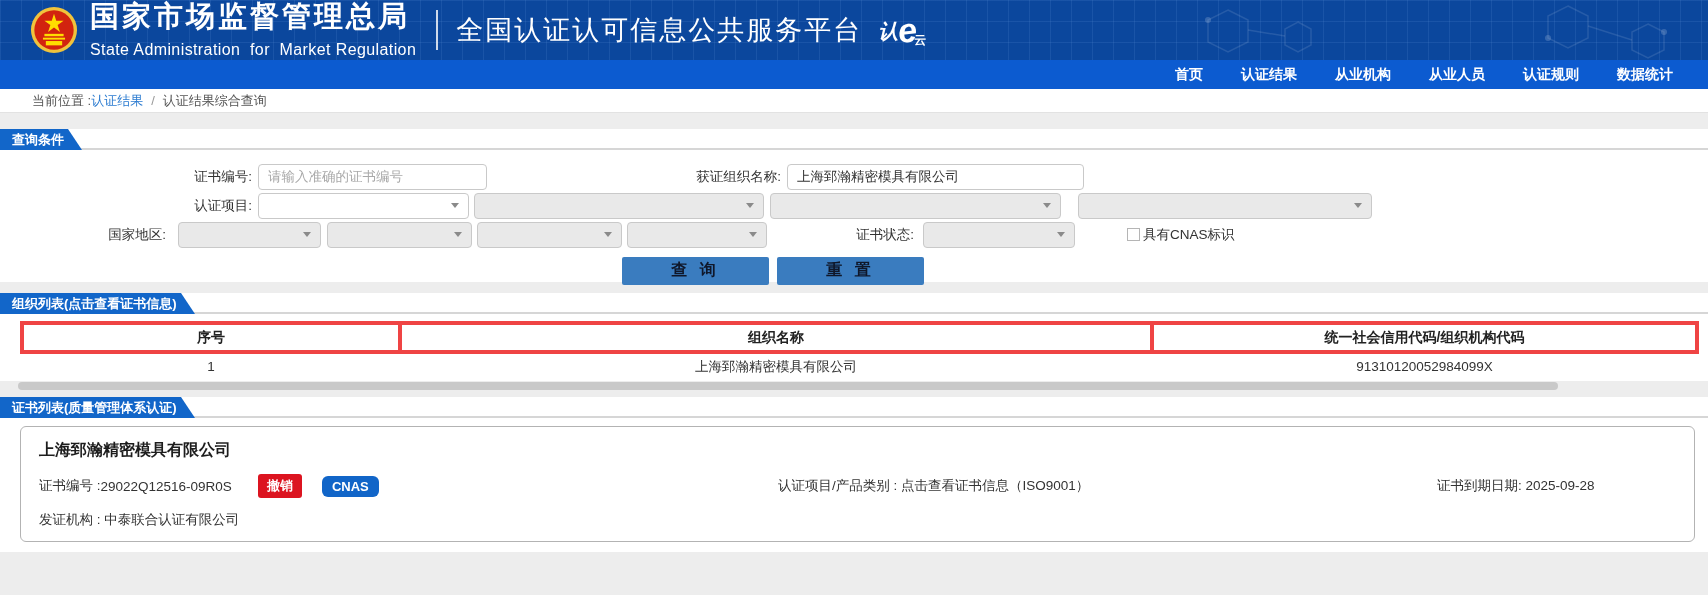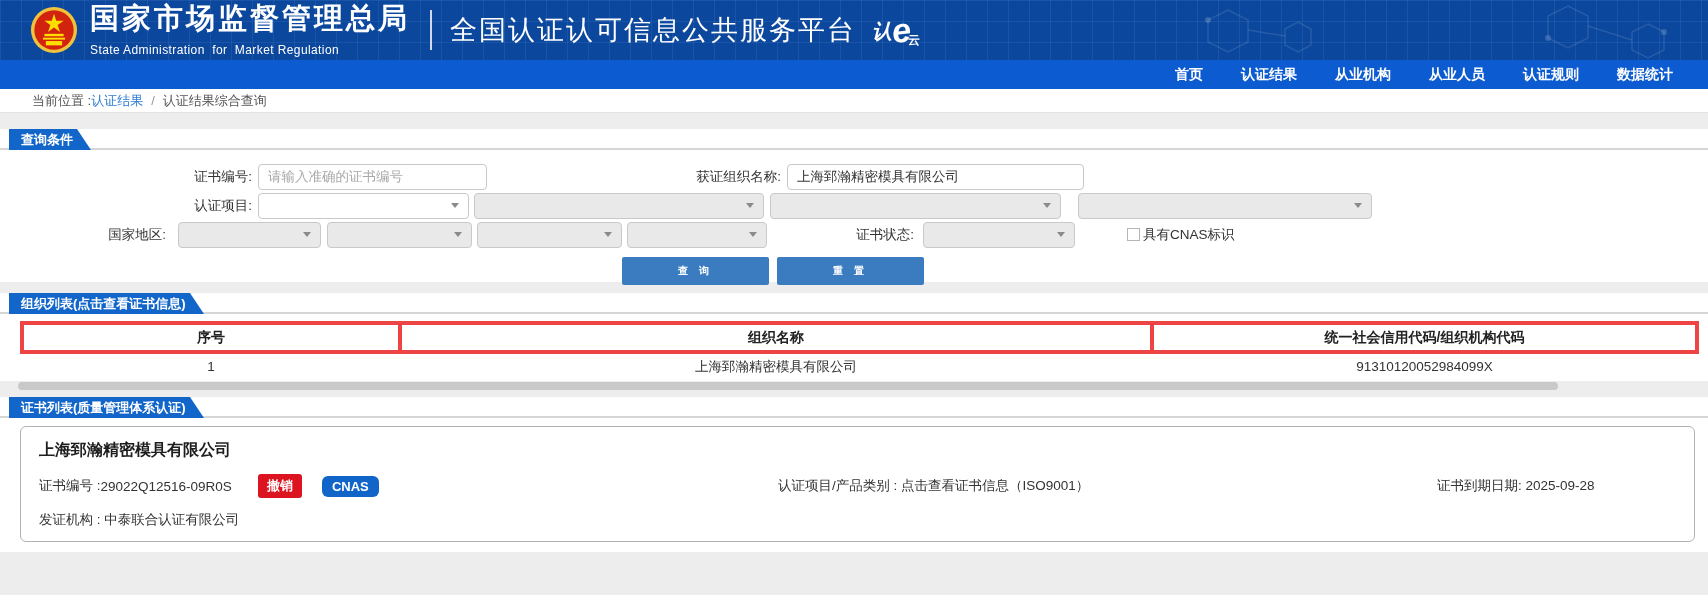--- a/index.html
+++ b/index.html
@@ -16,21 +16,21 @@
     height:60px; background:#0b479d; position:relative;
     background-image:
       linear-gradient(rgba(120,170,235,0.13) 1px, transparent 1px),
       linear-gradient(90deg, rgba(120,170,235,0.13) 1px, transparent 1px);
     background-size:21px 21px;
     display:flex; align-items:center;
   }
   .emblem { width:48px; height:48px; margin-left:30px; flex:0 0 auto; }
   .agency-block { margin-left:12px; color:#fff; }
   .agency-name { font-size:29px; font-weight:bold; letter-spacing:3px; line-height:1.05; white-space:nowrap; }
-  .agency-en { font-size:12px; letter-spacing:0.4px; margin-top:9px; white-space:pre; }
+  .agency-en { font-size:16px; letter-spacing:0.4px; margin-top:9px; white-space:pre; }
   .header-sep { width:2px; height:40px; background:rgba(255,255,255,0.8); margin:0 18px 0 20px; }
   .platform-name { font-size:27px; color:#fff; letter-spacing:2px; white-space:nowrap; }
   .brand-logo { margin-left:16px; color:#fff; display:flex; align-items:flex-end; line-height:1; }
   .logo-ren { font-size:20px; font-weight:bold; font-style:italic; padding-bottom:6px; }
   .logo-e { font-size:34px; font-weight:bold; font-style:italic; transform:rotate(-6deg); }
   .logo-yun { font-size:12px; font-weight:bold; margin-left:-3px; padding-bottom:1px; }
   .molecules { position:absolute; right:0; top:0; height:60px; opacity:0.5; pointer-events:none; }
   
   .main-nav {
     height:29px; background:#0c5bd0; display:flex; justify-content:flex-end;
@@ -41,21 +41,21 @@
   .breadcrumb-bar {
     height:24px; background:#fff; border-bottom:1px solid #e2e2e2;
     display:flex; align-items:center; padding-left:32px; font-size:13px; color:#555;
   }
   .crumb-link { color:#2b7bd0; cursor:pointer; }
   .crumb-sep { color:#999; margin:0 8px; }
   .crumb-current { color:#555; }
   
   .panel { background:#fff; }
   .gap16 { height:16px; } .gap11 { height:11px; }
-  .tab-row { border-bottom:2px solid #d6d6d6; height:21px; padding-left:9px; position:relative; background:#fff; }
+  .tab-row { border-bottom:2px solid #d6d6d6; height:21px; padding-left:0; position:relative; background:#fff; }
   .section-tab {
     display:inline-block; background:#1266c9; color:#fff; font-size:13px; font-weight:bold;
     line-height:21px; padding:0 4px 0 12px; position:relative; vertical-align:top;
   }
   .section-tab::after {
     content:""; position:absolute; right:-14px; bottom:0; width:0; height:0;
     border-bottom:21px solid #1266c9; border-right:14px solid transparent;
   }
   
   .query-panel { height:153px; }
@@ -69,21 +69,21 @@
   }
   .tinput { outline:none; font-family:"Liberation Sans", sans-serif; }
   .tinput::placeholder { color:#a9a9a9; }
   .dd { display:flex; align-items:center; justify-content:flex-end; }
   .dd.disabled { background:#e9e9e9; }
   .arrow-down { width:0; height:0; border-left:4px solid transparent; border-right:4px solid transparent; border-top:5px solid #8a8a8a; }
   .chk-wrap { display:flex; align-items:center; margin-left:52px; }
   .chk { width:13px; height:13px; border:1px solid #b5b5b5; background:#fff; margin-right:3px; }
   .btn-row { margin-top:9px; }
   .btn {
-    width:147px; height:28px; background:#3a7cbf; color:#ffffff; font-size:10px; font-weight:bold;
+    width:147px; height:28px; background:#3a7cbf; color:#0f172a; font-size:16px; font-weight:bold;
     border:none; border-radius:2px; letter-spacing:4px; cursor:pointer; font-family:"Liberation Sans", sans-serif;
   }
   .btn + .btn { margin-left:8px; }
   
   .org-panel { padding-bottom:2px; }
   .org-table { margin:7px 13px 0 20px; border-collapse:collapse; width:1675px; table-layout:fixed; background:#fff; }
   .org-table th { border:4px solid #ef4444; height:29px; font-size:14px; color:#222; font-weight:bold; text-align:center; background:#fff; }
   .org-table td { height:27px; font-size:13.5px; color:#333; text-align:center; }
   .hscroll-track { margin:1px 0 0 18px; width:1540px; height:8px; }
   .hscroll-thumb { width:100%; height:8px; background:#c9c9c9; border-radius:4px; }

